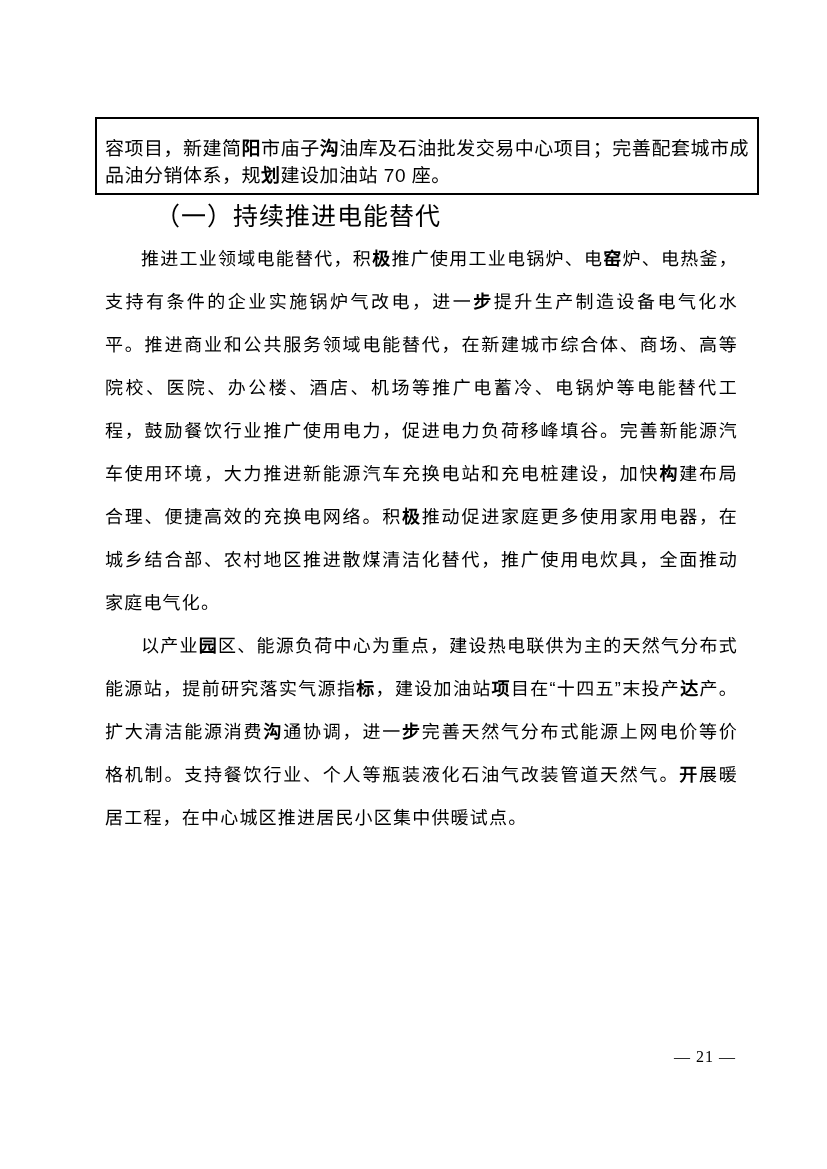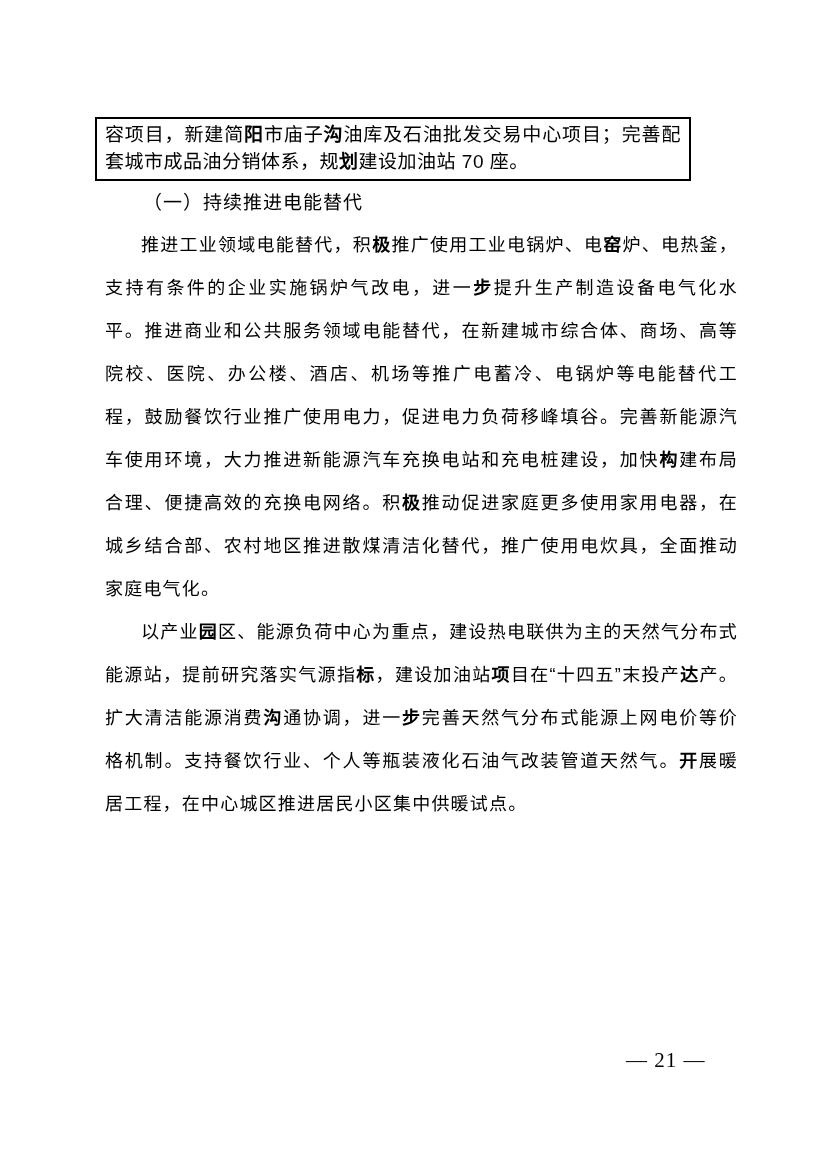--- a/index.html
+++ b/index.html
@@ -17,62 +17,62 @@
     overflow: hidden;
   }
   .content {
     position: absolute;
     left: 105px;
     top: 117px;
     width: 633px;
   }
   .boxed-note {
     box-sizing: border-box;
-    width: 596px;
+    width: 664px;
     margin-left: -10px;
     border: 2px solid #000000;
-    padding: 2px 8px 4px 8px;
+    padding: 16px 8px 4px 8px;
     font-size: 19px;
     line-height: 27px;
     letter-spacing: 0.5px;
     text-align: justify;
   }
   .heading {
     margin-top: 8px;
     font-size: 21px;
     line-height: 43px;
     letter-spacing: 1px;
     text-indent: 2em;
     white-space: nowrap;
   }
   .subheading {
-    font-size: 19px;
+    font-size: 25px;
     line-height: 43px;
     letter-spacing: 1px;
     text-indent: 2em;
     white-space: nowrap;
   }
   .para {
     font-size: 18px;
     line-height: 43px;
     letter-spacing: 1.2px;
     text-indent: 2em;
     text-align: justify;
   }
   .para span, .para b, .boxed-note span, .boxed-note b,
   .heading span, .heading b {
     letter-spacing: inherit;
   }
   b { font-weight: 700; }
   .page-number {
     position: absolute;
-    left: 626px;
+    left: 674px;
     top: 1048px;
     font-family: "Liberation Serif", serif;
-    font-size: 21px;
+    font-size: 16px;
     letter-spacing: 1px;
     white-space: nowrap;
   }
 </style>
 </head>
 <body>
 
 <div class="page">
   <div class="content">
 

